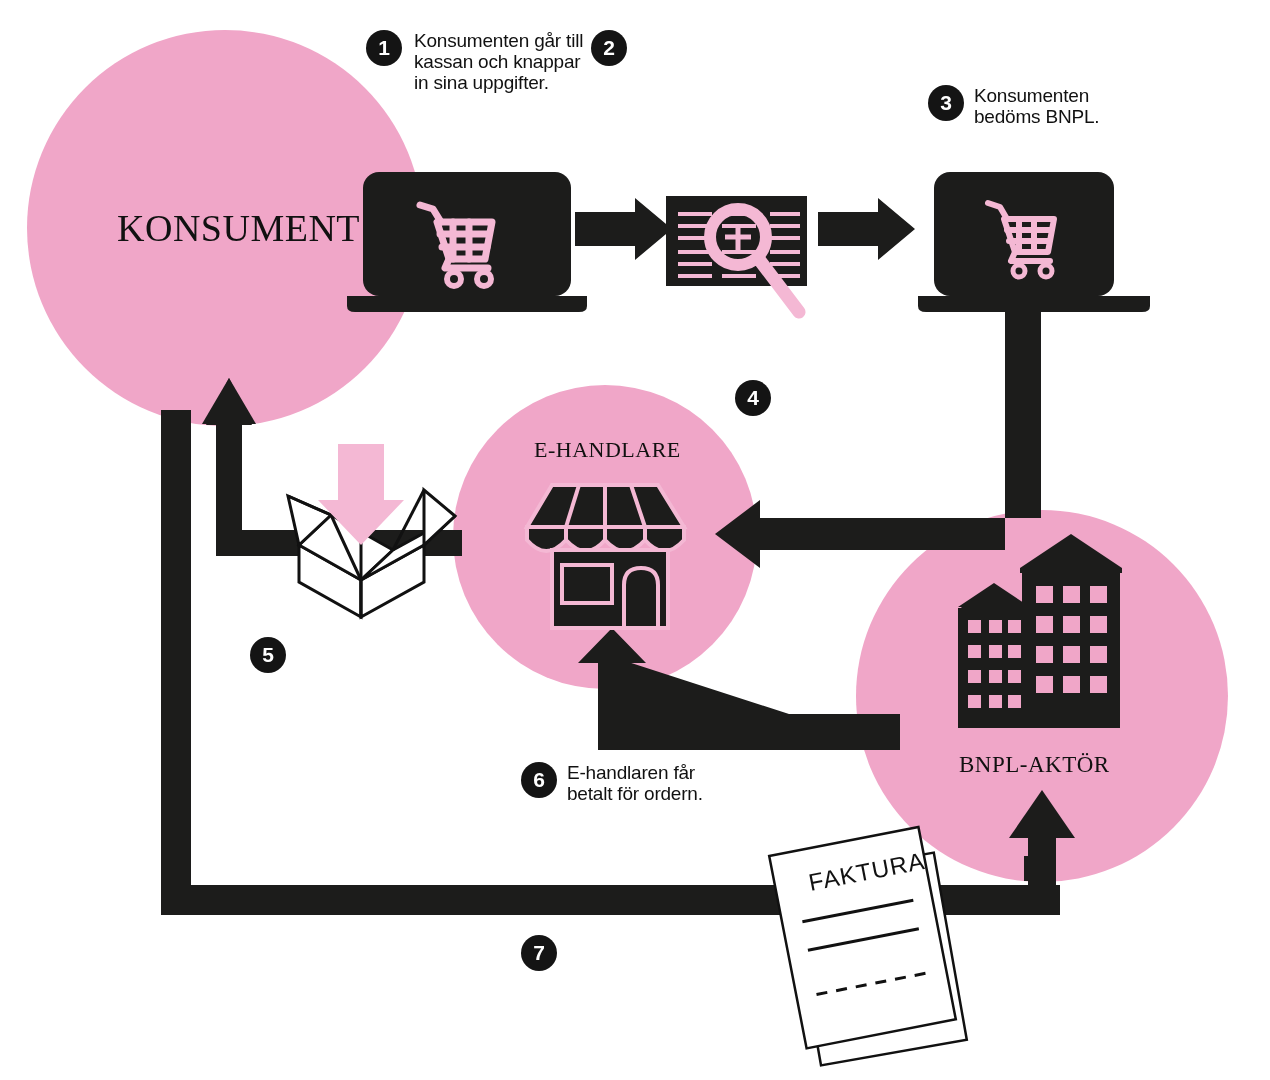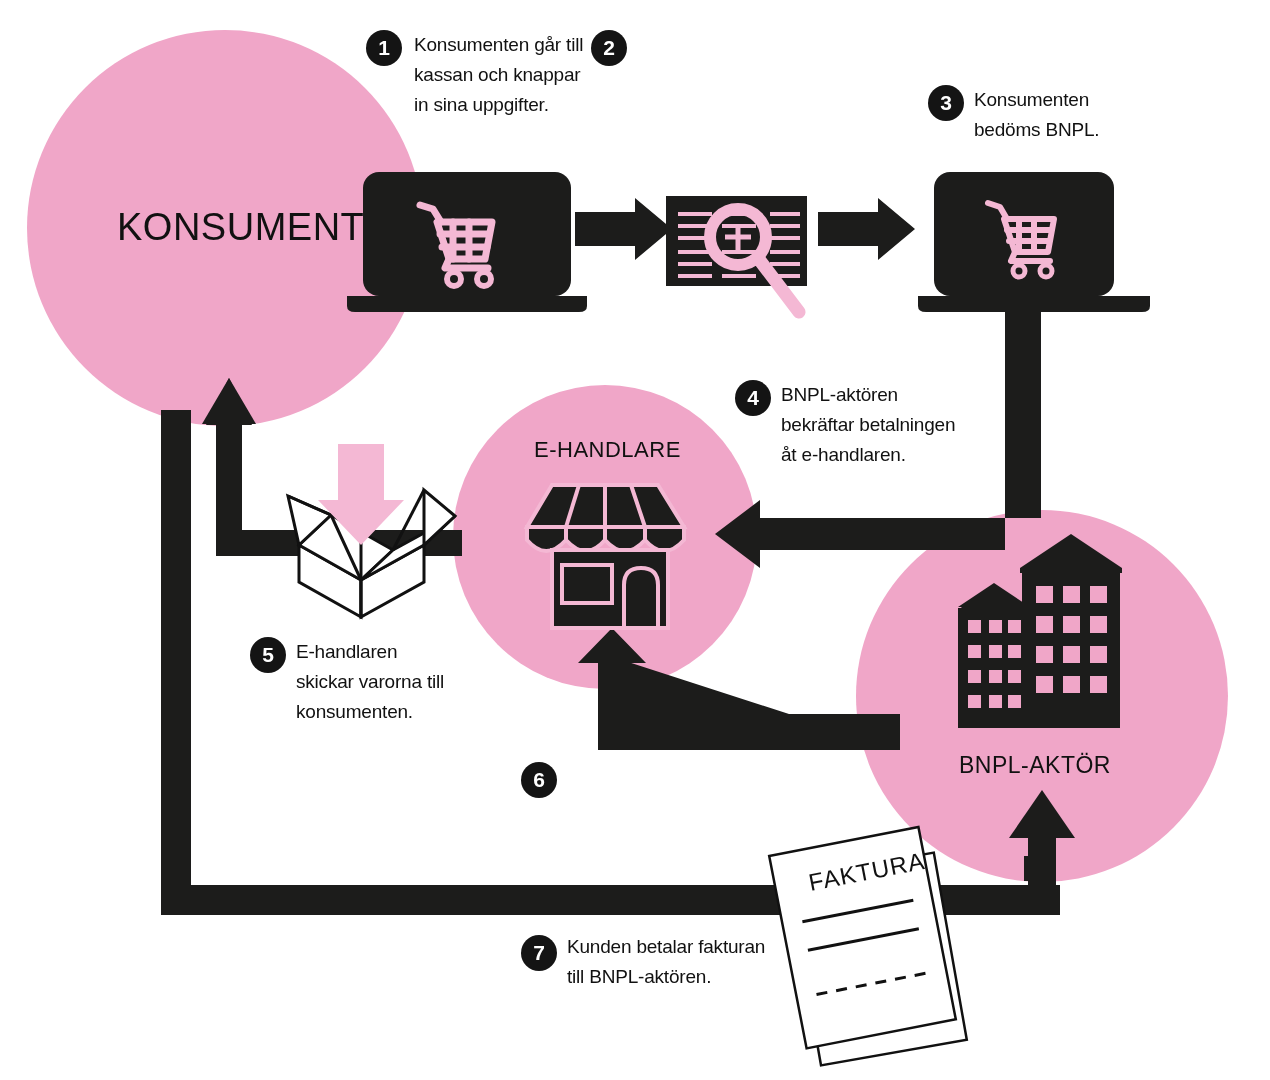--- a/index.html
+++ b/index.html
@@ -1,21 +1,21 @@
 <!DOCTYPE html>
 <html><head>
 <meta charset="utf-8">
 <style>
   html,body{margin:0;padding:0;background:#ffffff;}
   body{font-family:"Liberation Sans", sans-serif;}
   #stage{position:relative;width:1270px;height:1080px;background:#ffffff;overflow:hidden;}
   svg.layer{position:absolute;left:0;top:0;width:1270px;height:1080px;}
-  .steplbl{position:absolute;font-family:"Liberation Sans", sans-serif;font-size:19px;line-height:30px;color:#111111;font-weight:400;letter-spacing:-0.2px;}
+  .steplbl{position:absolute;font-family:"Liberation Sans", sans-serif;font-size:19px;line-height:21px;color:#111111;font-weight:400;letter-spacing:-0.2px;}
   .stepnum{position:absolute;width:36px;height:36px;border-radius:50%;background:#141414;color:#ffffff;font-family:"Liberation Sans", sans-serif;font-size:21px;font-weight:bold;display:flex;align-items:center;justify-content:center;}
-  .circlelbl{position:absolute;font-family:Liberation Sans, sans-serif;color:#111111;letter-spacing:0.5px;white-space:nowrap;}
+  .circlelbl{position:absolute;font-family:Liberation Serif, serif;color:#111111;letter-spacing:0.5px;white-space:nowrap;}
 </style>
 </head>
 <body>
 
 <div id="stage">
 
   <svg class="layer" viewBox="0 0 1270 1080">
     <defs></defs>
 
     <circle cx="225" cy="228" r="198" fill="#F0A6C8"></circle>
@@ -230,23 +230,21 @@
 
   <div class="stepnum" style="left:366px;top:30px;">1</div>
   <div class="steplbl" style="left:414px;top:30px;width:170px;">Konsumenten går till kassan och knappar in sina uppgifter.</div>
 
   <div class="stepnum" style="left:591px;top:30px;">2</div>
 
   <div class="stepnum" style="left:928px;top:85px;">3</div>
   <div class="steplbl" style="left:974px;top:85px;width:160px;">Konsumenten bedöms BNPL.</div>
 
   <div class="stepnum" style="left:735px;top:380px;">4</div>
-  <div class="steplbl" style="left:781px;top:380px;width:190px;">BNPL-aktören bekräftar betalningen åt e-handlaren.</div>
 
   <div class="stepnum" style="left:250px;top:637px;">5</div>
-  <div class="steplbl" style="left:296px;top:637px;width:160px;">E-handlaren skickar varorna till konsumenten.</div>
 
   <div class="stepnum" style="left:521px;top:762px;">6</div>
+  <div class="steplbl" style="left:567px;top:762px;width:165px;">E-handlaren får betalt för ordern.</div>
 
   <div class="stepnum" style="left:521px;top:935px;">7</div>
-  <div class="steplbl" style="left:567px;top:932px;width:210px;">Kunden betalar fakturan till BNPL-aktören.</div>
 
 </div>
 
 </body></html>

